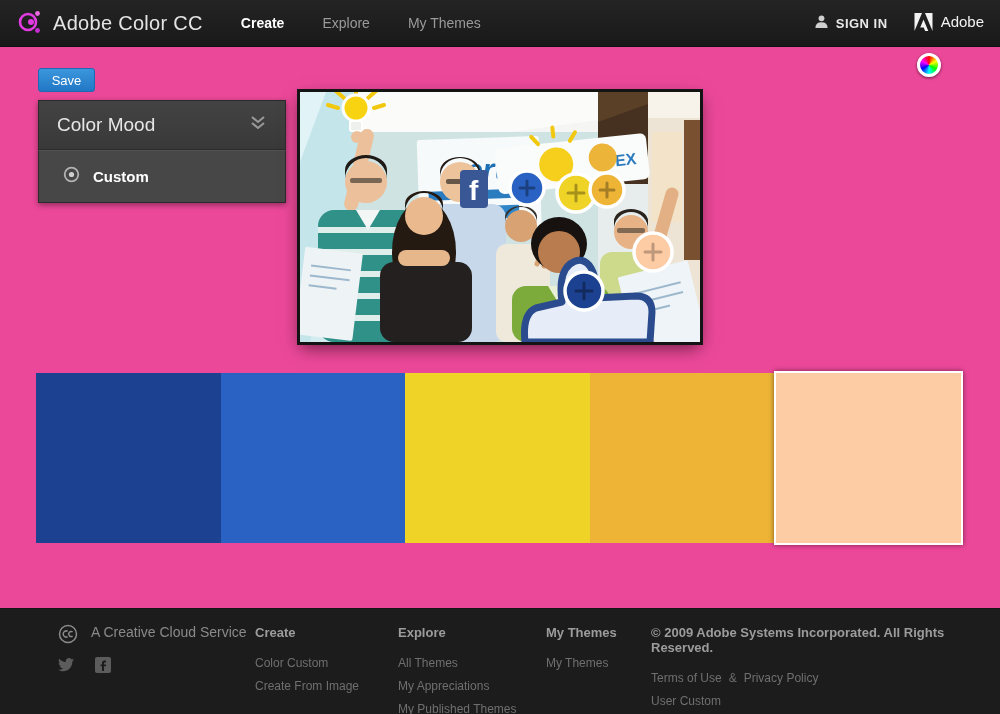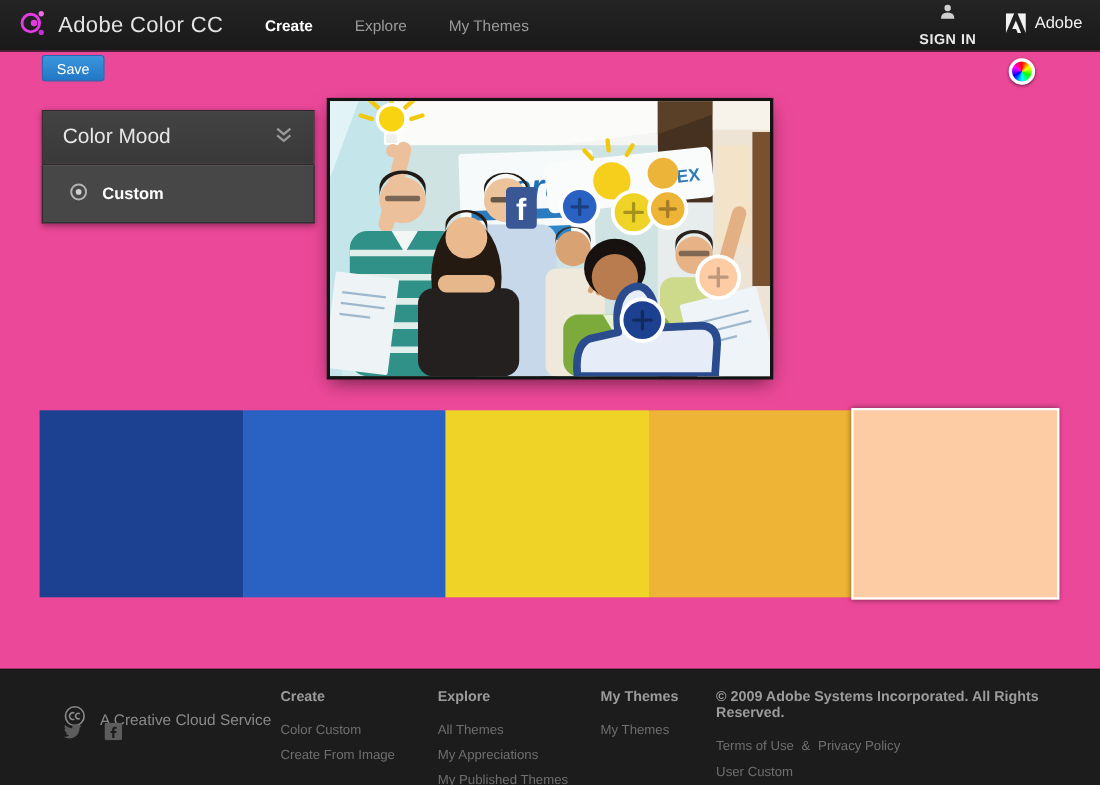--- a/index.html
+++ b/index.html
@@ -10,25 +10,25 @@
   .topbar { position:absolute; left:0; top:0; width:1000px; height:47px;
     background:linear-gradient(#242424,#191919); border-bottom:1px solid #0f0f0f;
     display:flex; align-items:center; padding:0 16px; }
   .brand-group { display:flex; align-items:center; cursor:pointer; }
   .brand { margin-left:10px; font-size:20px; font-weight:300; color:#e4e4e4; letter-spacing:.3px; }
   .topnav { display:flex; margin-left:38px; gap:38px; }
   .nav-item { font-size:14px; color:#9a9a9a; text-decoration:none; cursor:pointer; }
   .nav-item.active { color:#ffffff; font-weight:bold; }
   .top-right { margin-left:auto; display:flex; align-items:center; gap:26px; }
   .signin { display:flex; align-items:center; gap:7px; color:#e9e9e9; font-size:13px;
-    font-weight:bold; letter-spacing:.5px; cursor:pointer;flex-direction:column; }
+    font-weight:bold; letter-spacing:.5px; cursor:pointer; }
   .adobe-link { display:flex; align-items:flex-start; gap:8px; color:#f2f2f2; font-size:15px; cursor:pointer; }
 
   
-  .save-btn { position:absolute; left:38px; top:50px; width:57px; height:24px;
+  .save-btn { position:absolute; left:38px; top:68px; width:57px; height:24px;
     background:linear-gradient(#3b97dd,#2277c5); border:1px solid #1d6ab2; border-radius:3px;
     color:#fff; font-size:13px; font-family:"Liberation Sans",sans-serif; cursor:pointer; }
   .wheel-icon { position:absolute; left:917px; top:53px; width:24px; height:24px; border-radius:50%;
     border:3px solid #fff; background:conic-gradient(#ff0000,#ffff00,#00ff00,#00ffff,#0000ff,#ff00ff,#ff0000);
     cursor:pointer; box-shadow:0 1px 3px rgba(0,0,0,.6); }
 
   
   .panel { position:absolute; left:38px; top:100px; width:248px; box-shadow:0 2px 6px rgba(0,0,0,.4); }
   .panel-header { height:50px; background:linear-gradient(#434343,#393939); border:1px solid #2b2b2b;
     display:flex; align-items:center; padding:0 18px; cursor:pointer; }
@@ -43,21 +43,21 @@
   .photo svg { display:block; }
 
   
   .palette { position:absolute; left:36px; top:373px; width:927px; height:170px; display:flex; }
   .swatch { flex:1; height:170px; cursor:pointer; }
   .swatch.selected { height:174px; margin-top:-2px; border:2px solid #ffffff; box-shadow:0 0 5px rgba(0,0,0,.5); }
 
   
   .footer { position:absolute; left:0; top:608px; width:1000px; height:106px; background:#1c1c1c;
     border-top:1px solid #161616; }
-  .f-brand { position:absolute; left:58px; top:32px; display:flex; align-items:center; gap:13px; }
+  .f-brand { position:absolute; left:58px; top:15px; display:flex; gap:13px; }
   .f-service { color:#8a8a8a; font-size:14px; }
   .f-social { position:absolute; left:58px; top:48px; display:flex; align-items:center; gap:21px; }
   .f-social a { cursor:pointer; display:block; }
   .f-col { position:absolute; top:16px; }
   .f-col-create { left:255px; } .f-col-explore { left:398px; }
   .f-col-mythemes { left:546px; } .f-col-legal { left:651px; }
   .f-head { font-size:13px; font-weight:bold; color:#9c9c9c; margin-bottom:12px; }
   .f-link { display:block; font-size:12px; color:#6f6f6f; line-height:23px; text-decoration:none; cursor:pointer; }
   .f-copy { font-size:13px; font-weight:bold; color:#9c9c9c; margin-bottom:12px; }
   .f-inline { font-size:12px; color:#6f6f6f; line-height:23px; }

